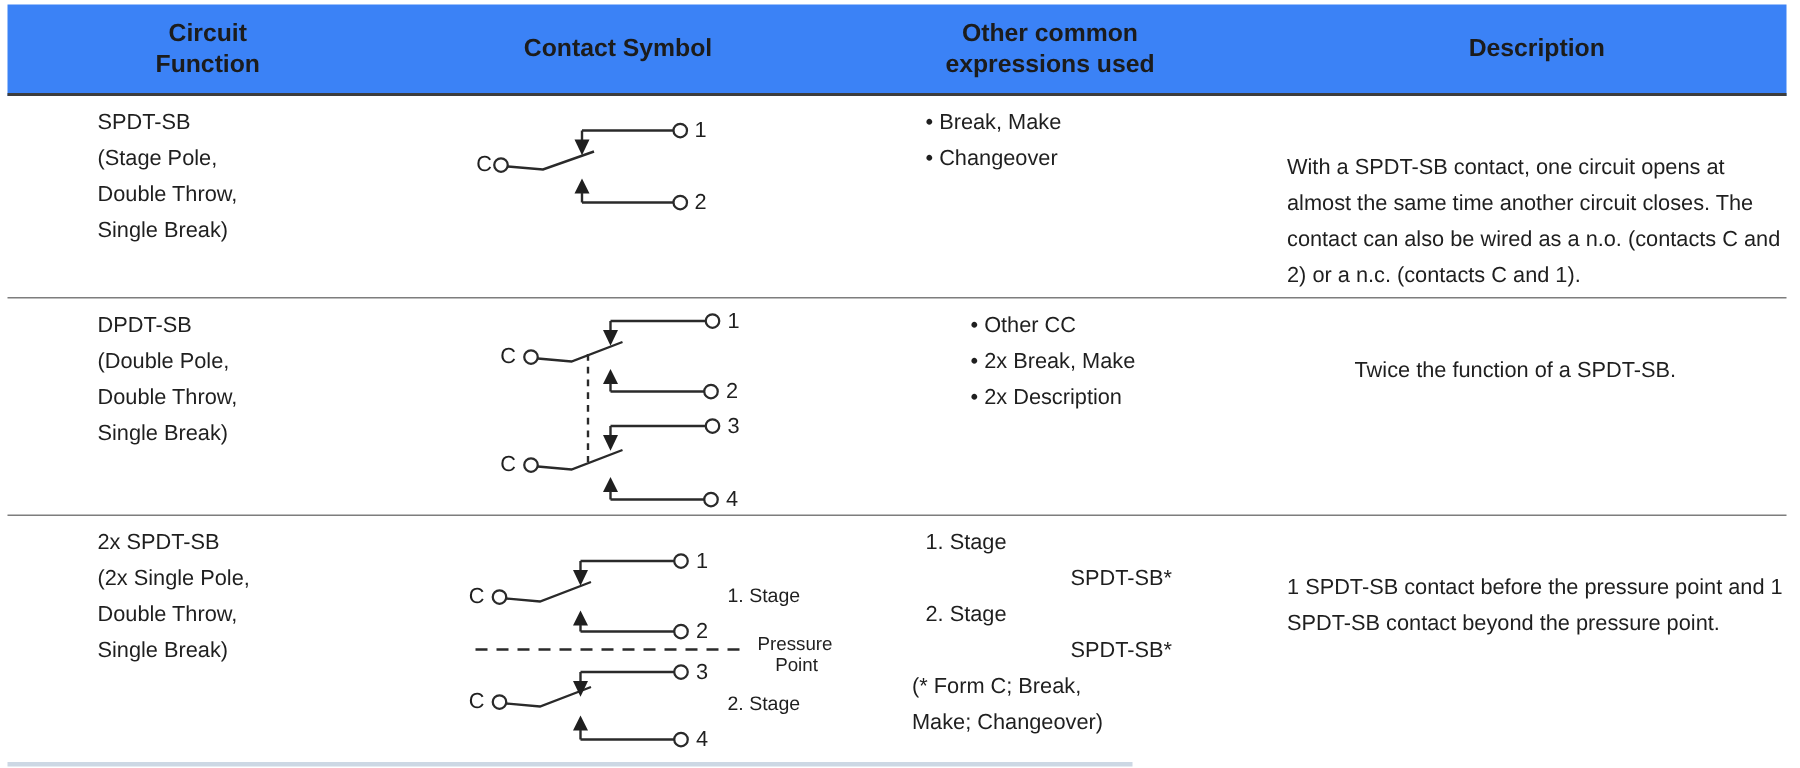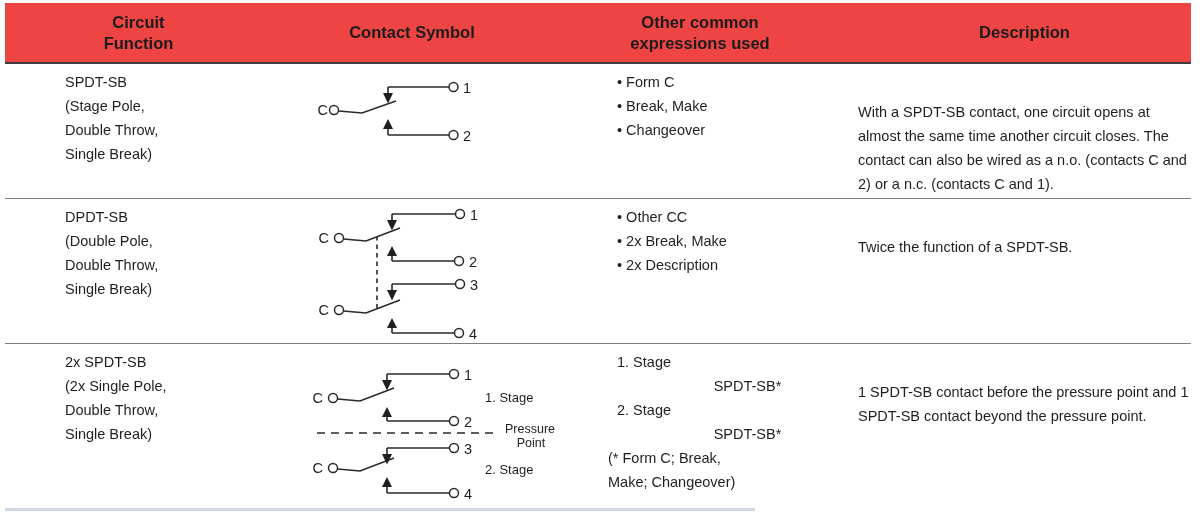--- a/index.html
+++ b/index.html
@@ -3,38 +3,38 @@
 <meta charset="utf-8">
 <style>
   html,body{margin:0;padding:0;background:#fff;}
   .page{
     position:relative;width:1200px;height:512px;background:#ffffff;
     font-family:"Liberation Sans",sans-serif;color:#1f1f1f;overflow:hidden;
   }
   .tbl{position:absolute;left:5px;top:3px;width:1186px;}
   .thead{
     display:grid;grid-template-columns:295px 300px 258px 333px;
-    background:#ef4444;height:59px;align-items:center;
+    background:#3b82f6;height:59px;align-items:center;
     border-bottom:2.5px solid #3d3d3d;
   }
   .th{display:flex;justify-content:center;align-items:center;text-align:center;
       font-weight:bold;font-size:16.5px;line-height:21px;color:#1c1c1c;}
   .th1{padding-right:28px;}
   .th1 span{max-width:100px;}
   .th2{padding-right:76px;justify-content:center;}
   .th3{padding-right:58px;}
   .th3 span{max-width:180px;}
   .th4{}
   .row{
     display:grid;grid-template-columns:295px 300px 258px 333px;
     border-bottom:1.5px solid #7d7d7d;position:relative;
     font-size:14.5px;line-height:24px;
   }
   .row1{height:134px;}
-  .row2{height:144px;}
+  .row2{height:144px;gap:15px;}
   .row3{height:164px;border-bottom:none;}
   .cell-fn{padding:6px 0 0 60px;}
   .cell-sym{position:relative;}
   .cell-sym svg{position:absolute;left:0;top:0;}
   .cell-expr{padding:6px 0 0 8px;}
   .cell-desc{padding:6px 2px 0 0;margin-top:30px;}
   .expr-line{margin-left:9px;}
   .xnum{margin-left:9px;}
   .xindent{margin-left:29px;text-align:center;}
   .xplain{margin-left:0;}
@@ -93,21 +93,20 @@
           <g>
             <polygon class="arr" points="88,55 83,65 93,65"></polygon>
             <line class="wire" x1="88" y1="64.5" x2="88" y2="71"></line>
             <line class="wire" x1="88" y1="71" x2="149" y2="71"></line>
             <circle class="term" cx="153.5" cy="71" r="4.5"></circle>
             <text class="slbl" x="163" y="71.5" dominant-baseline="central">2</text>
           </g>
         </svg>
       </div>
       <div class="cell-expr">
-        <div class="expr-line">• Form C</div>
         <div class="expr-line">• Break, Make</div>
         <div class="expr-line">• Changeover</div>
       </div>
       <div class="cell-desc">With a SPDT-SB contact, one circuit opens at almost the same time another circuit closes. The contact can also be wired as a n.o. (contacts C and 2) or a n.c. (contacts C and 1).</div>
     </div>
 
     <div class="row row2">
       <div class="cell-fn">
         <div>DPDT-SB</div>
         <div>(Double Pole,</div>

